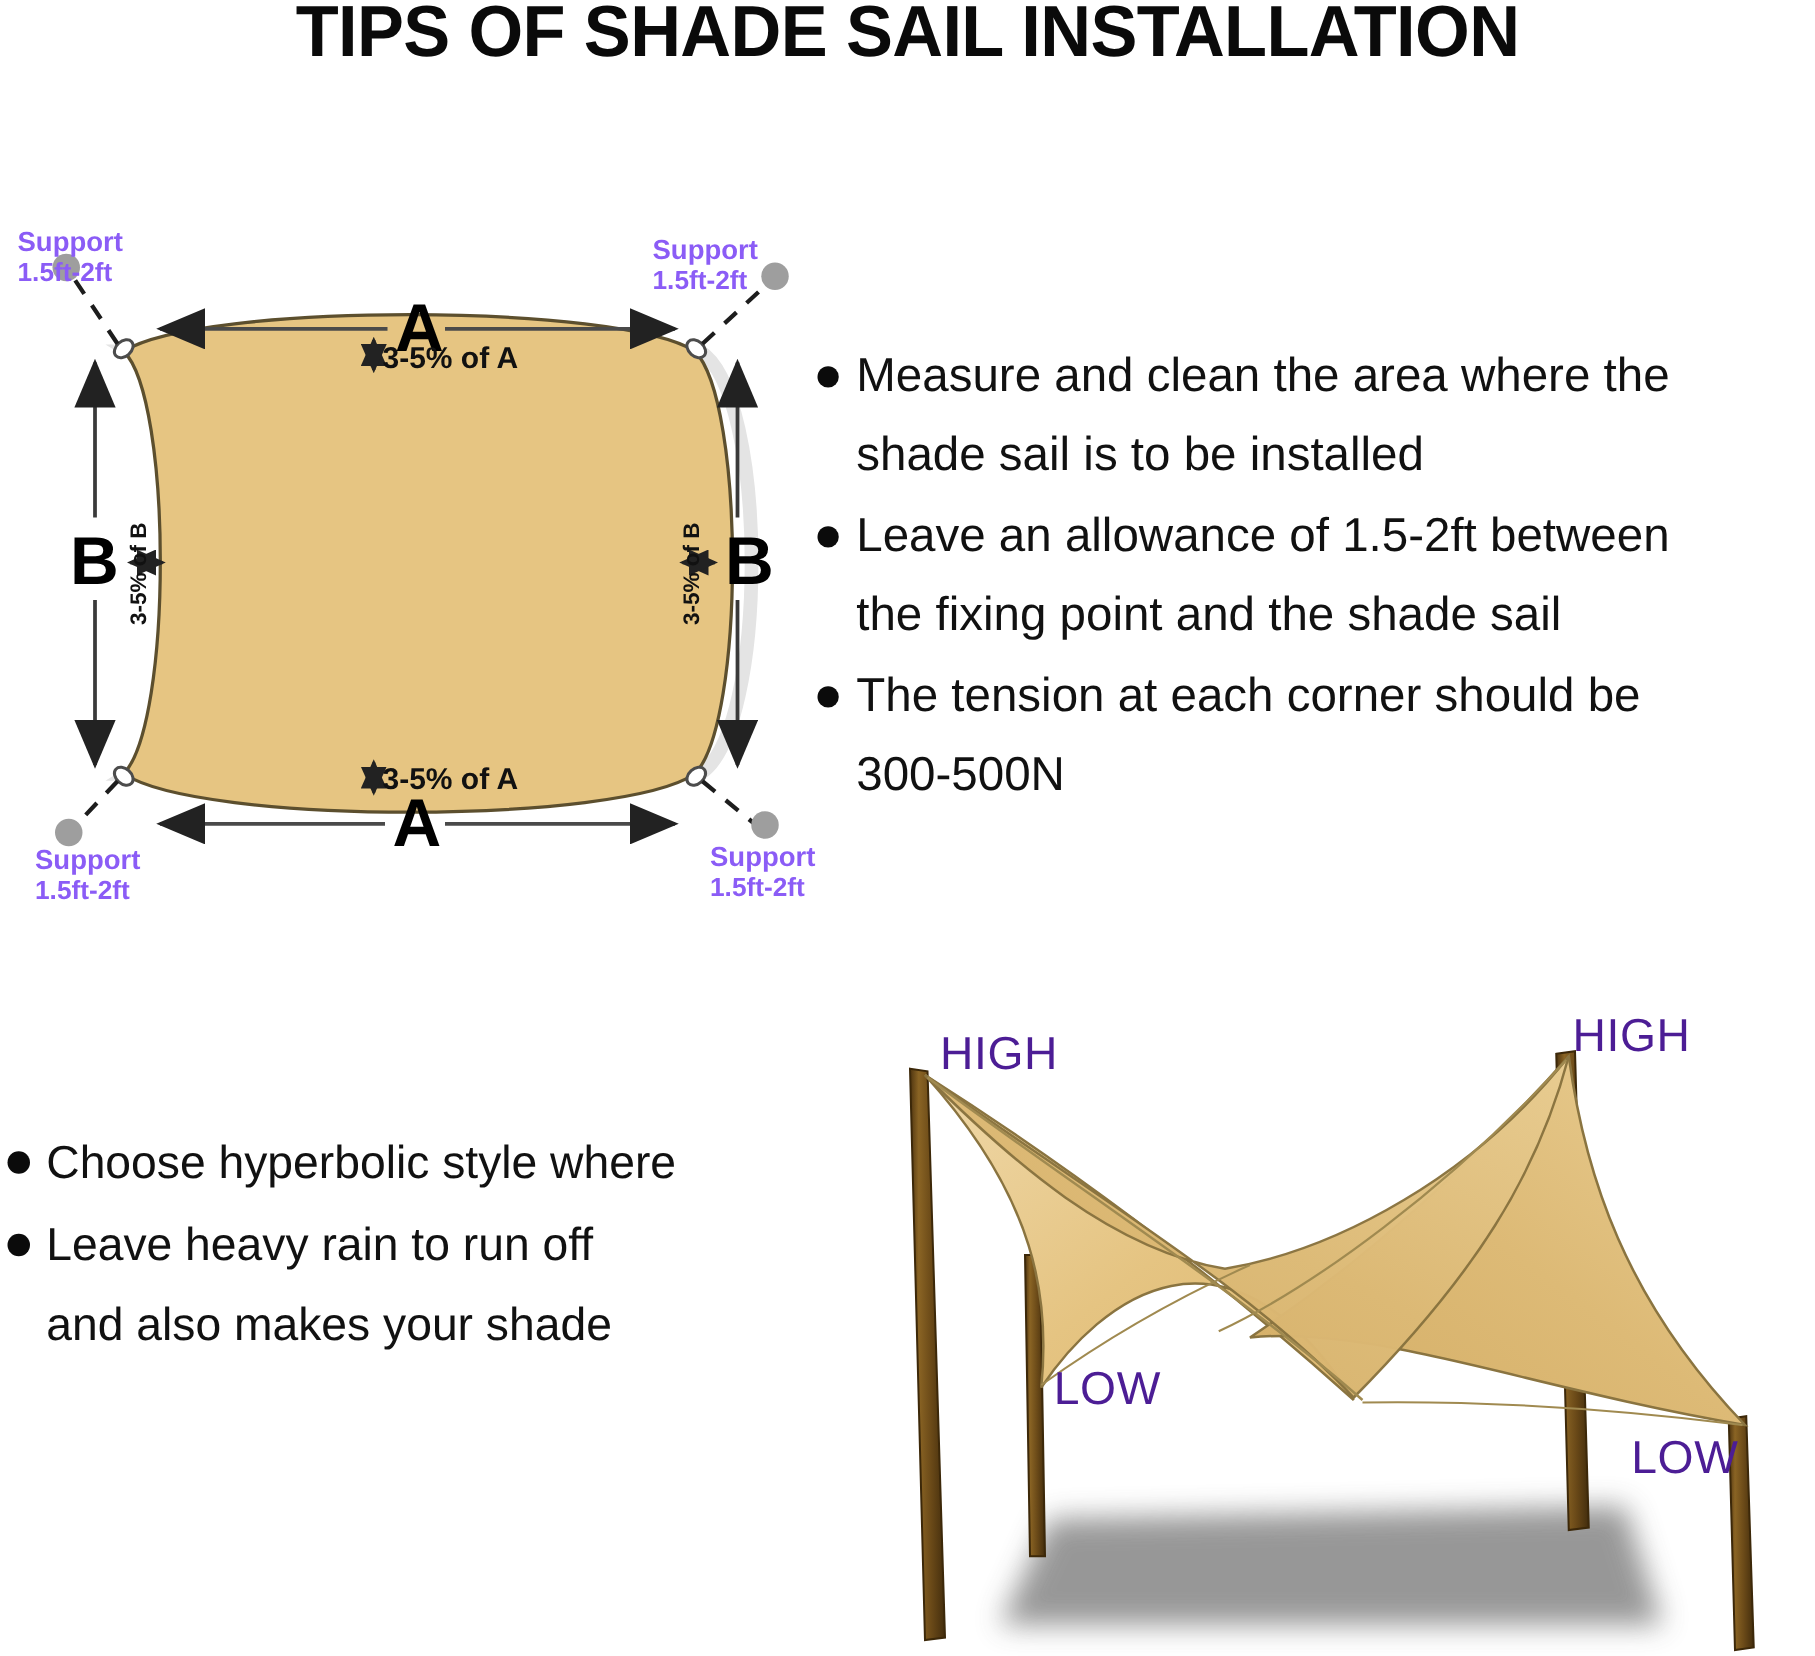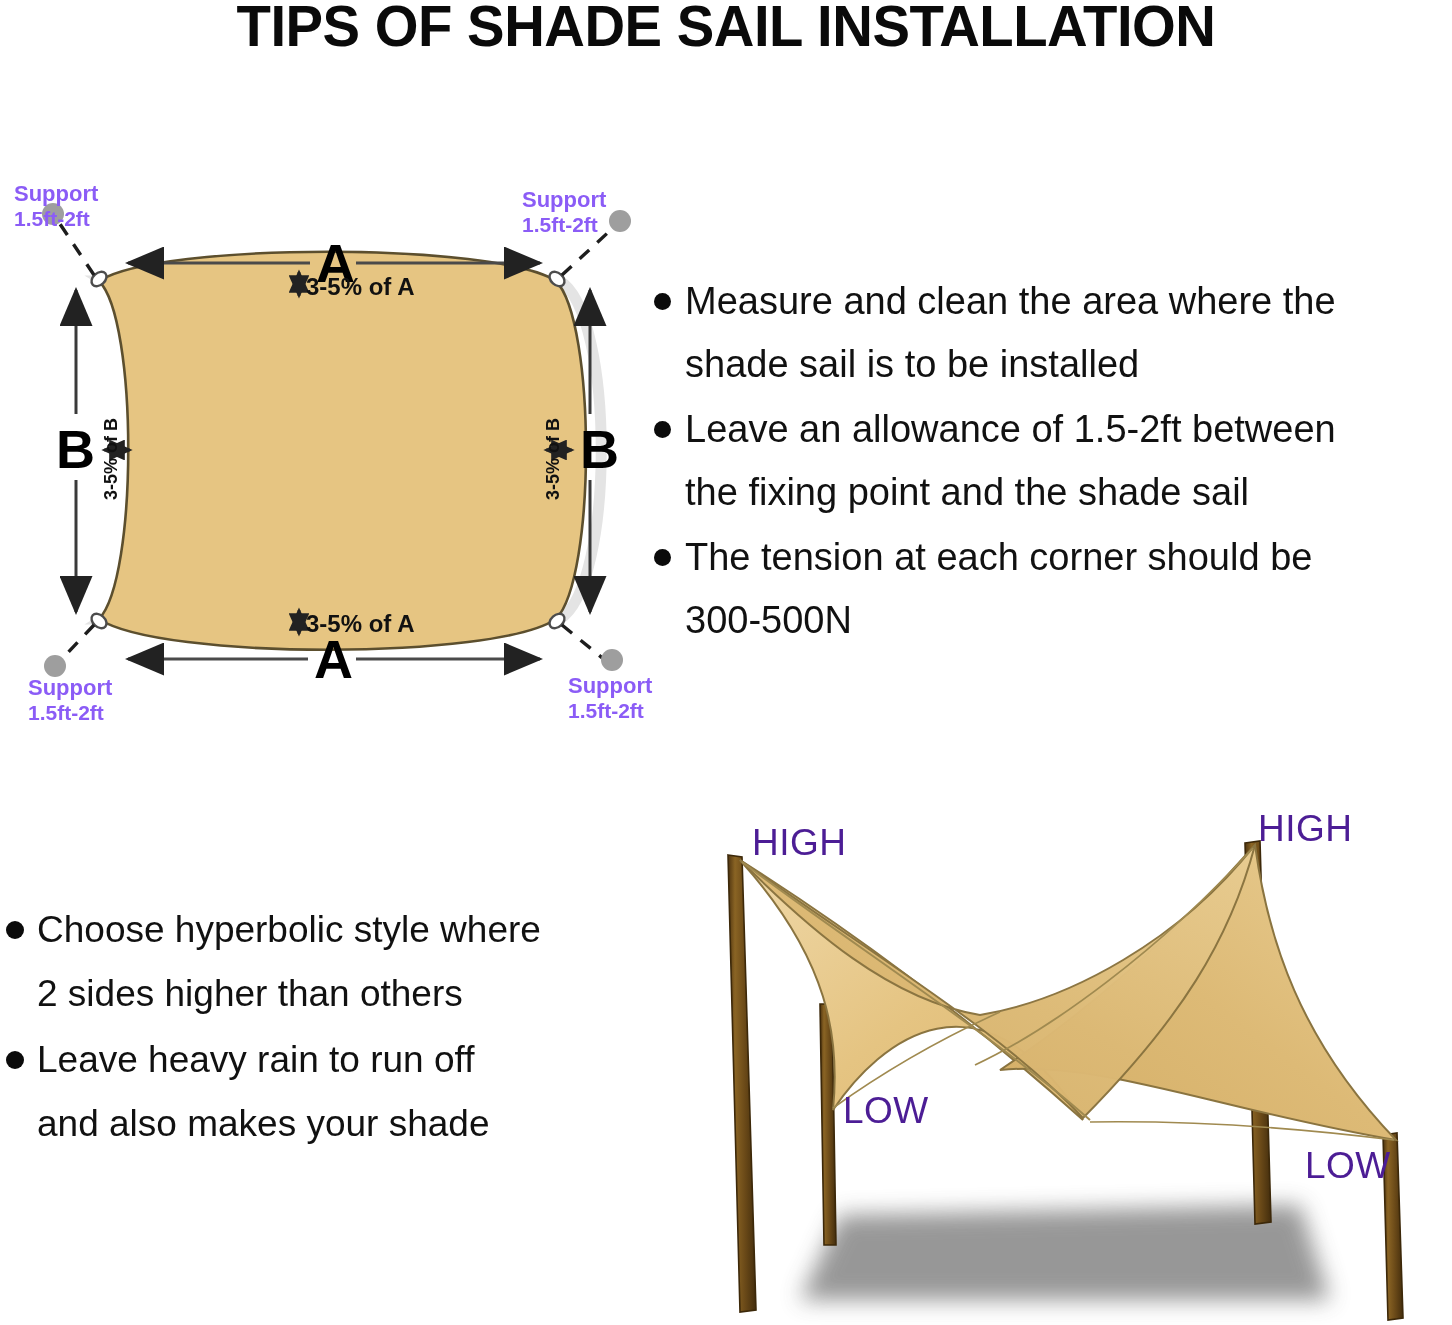--- a/index.html
+++ b/index.html
@@ -320,21 +320,20 @@
         <span class="bullet-line">300-500N</span>
       </span>
     </div>
   </div>
 
   <div id="bullets-bottom" class="bullets">
     <div class="bullet-item">
       <span class="bullet-dot"></span>
       <span class="bullet-text">
         <span class="bullet-line">Choose hyperbolic style where</span>
-        <span class="bullet-line">2 sides higher than others</span>
       </span>
     </div>
     <div class="bullet-item">
       <span class="bullet-dot"></span>
       <span class="bullet-text">
         <span class="bullet-line">Leave heavy rain to run off</span>
         <span class="bullet-line">and also makes your shade</span>
       </span>
     </div>
   </div>

